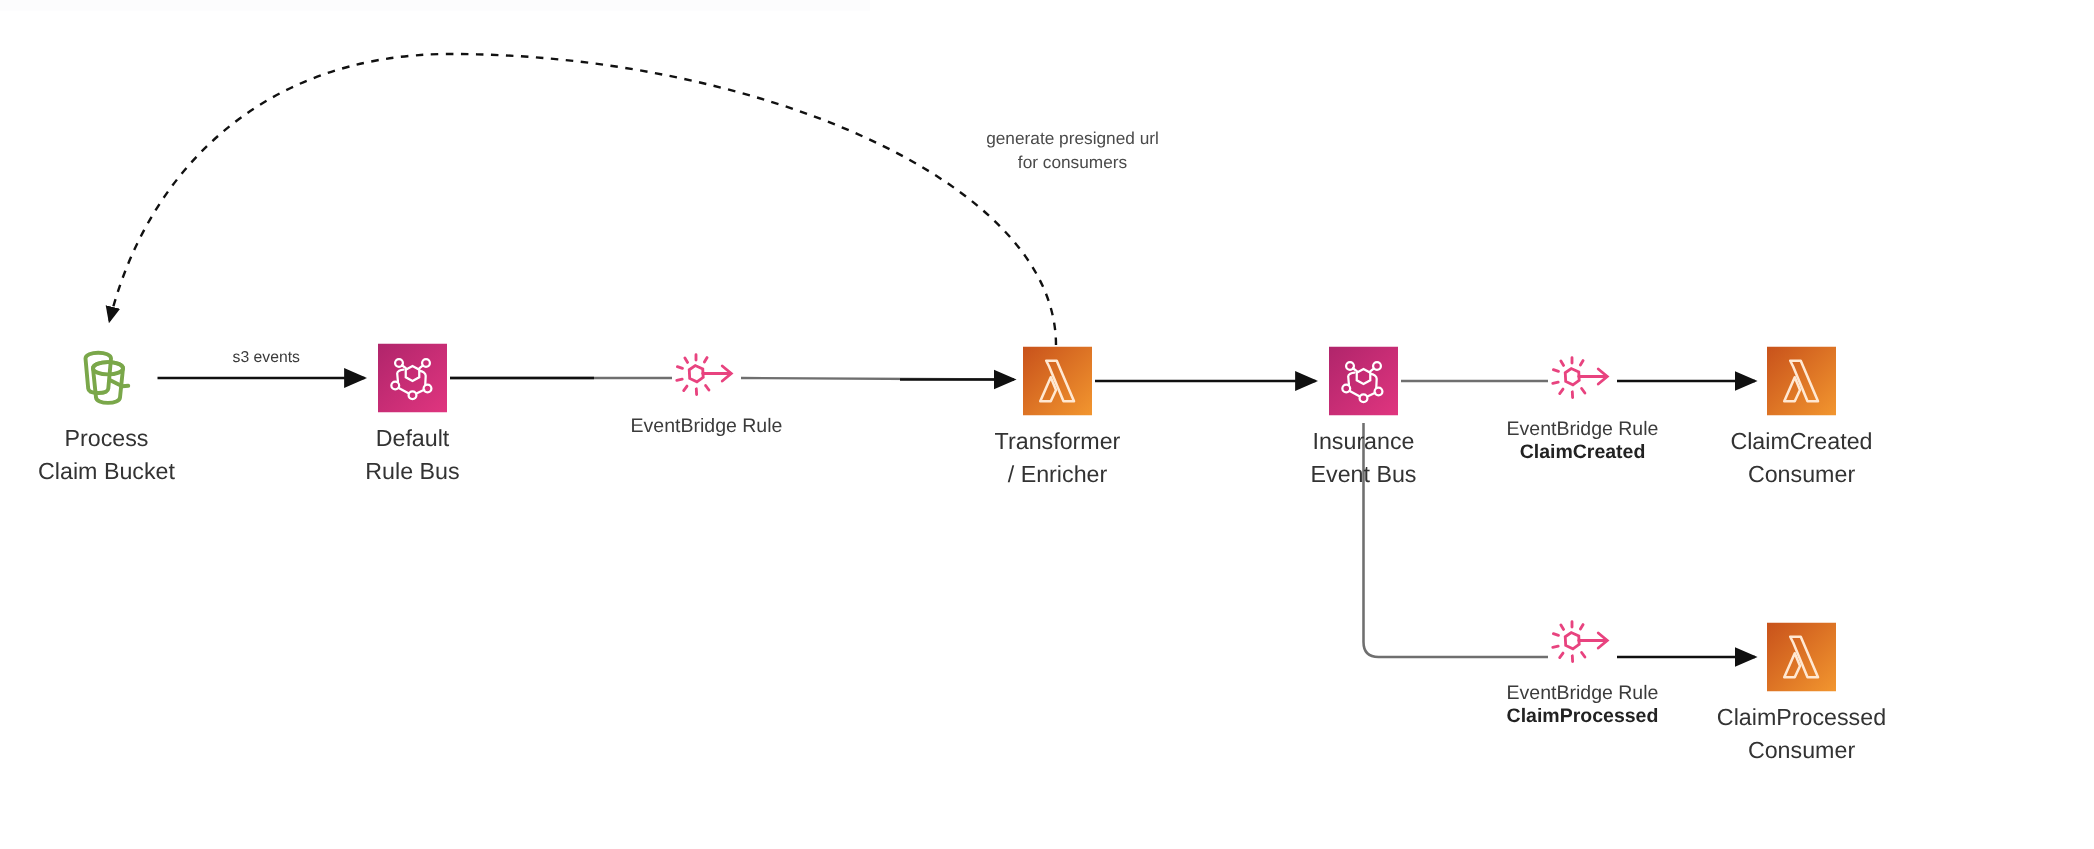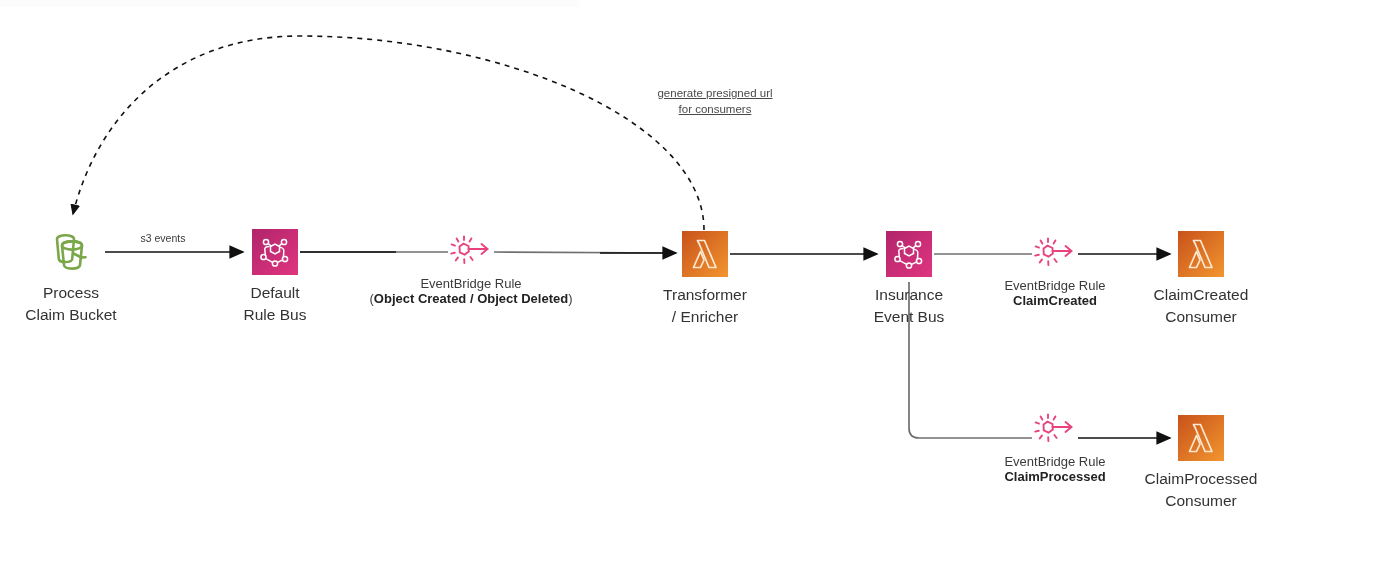--- a/index.html
+++ b/index.html
@@ -90,21 +90,20 @@
     text-align: center;
     white-space: pre-line;
   }
   .note-label {
     position: absolute;
     font-size: 11.5px;
     line-height: 16px;
     color: #4a4a4a;
     text-align: center;
     white-space: pre-line;
-    text-decoration: underline;
   }
 </style>
 </head>
 <body>
 
 <div id="canvas">
 
   <div id="top-band"></div>
 
   <svg id="wires" viewBox="0 0 1396 566" xmlns="http://www.w3.org/2000/svg">
@@ -282,21 +281,20 @@
         <path d="M4.2,21.6 L7.8,20.8"></path>
         <path d="M8.8,28.4 L11,25.4"></path>
         <path d="M17.4,31 L17.2,27.2"></path>
         <path d="M25.6,28 L23.4,25"></path>
         <path d="M21.5,17 L40,17"></path>
         <path d="M34.5,12 L40.5,17 L34.5,22"></path>
       </g>
     </svg>
     <div class="rule-label">
       <div>EventBridge Rule</div>
-      <div><span>(</span><span class="b">Object Created / Object Deleted</span><span>)</span></div>
     </div>
   </div>
 
   <div class="rule" style="left:1055px; top:254px;">
     <svg class="rule-icon" viewBox="0 0 48 40" xmlns="http://www.w3.org/2000/svg">
       <g stroke="#e8437f" stroke-width="1.9" fill="none" stroke-linecap="round">
         <path d="M12.5,14.5 L16.5,11.7 L21.5,14 L21.8,19.6 L17.6,22.6 L12.8,20.3 Z"></path>
         <path d="M17,4.5 L17,8"></path>
         <path d="M9.6,6.6 L11.4,9.6"></path>
         <path d="M24.4,6.4 L22.6,9.4"></path>
@@ -330,18 +328,18 @@
         <path d="M21.5,17 L40,17"></path>
         <path d="M34.5,12 L40.5,17 L34.5,22"></path>
       </g>
     </svg>
     <div class="rule-label">
       <div>EventBridge Rule</div>
       <div><span></span><span class="b">ClaimProcessed</span><span></span></div>
     </div>
   </div>
 
-  <div class="edge-label" style="left:113px; top:231px; width:100px;">s3 events</div>
+  <div class="edge-label" style="left:100px; top:231px; width:100px;text-align:right;">s3 events</div>
 
   <div class="note-label" style="left:615px; top:85px; width:200px;">generate presigned url
 for consumers</div>
 
 </div>
 
 </body></html>

